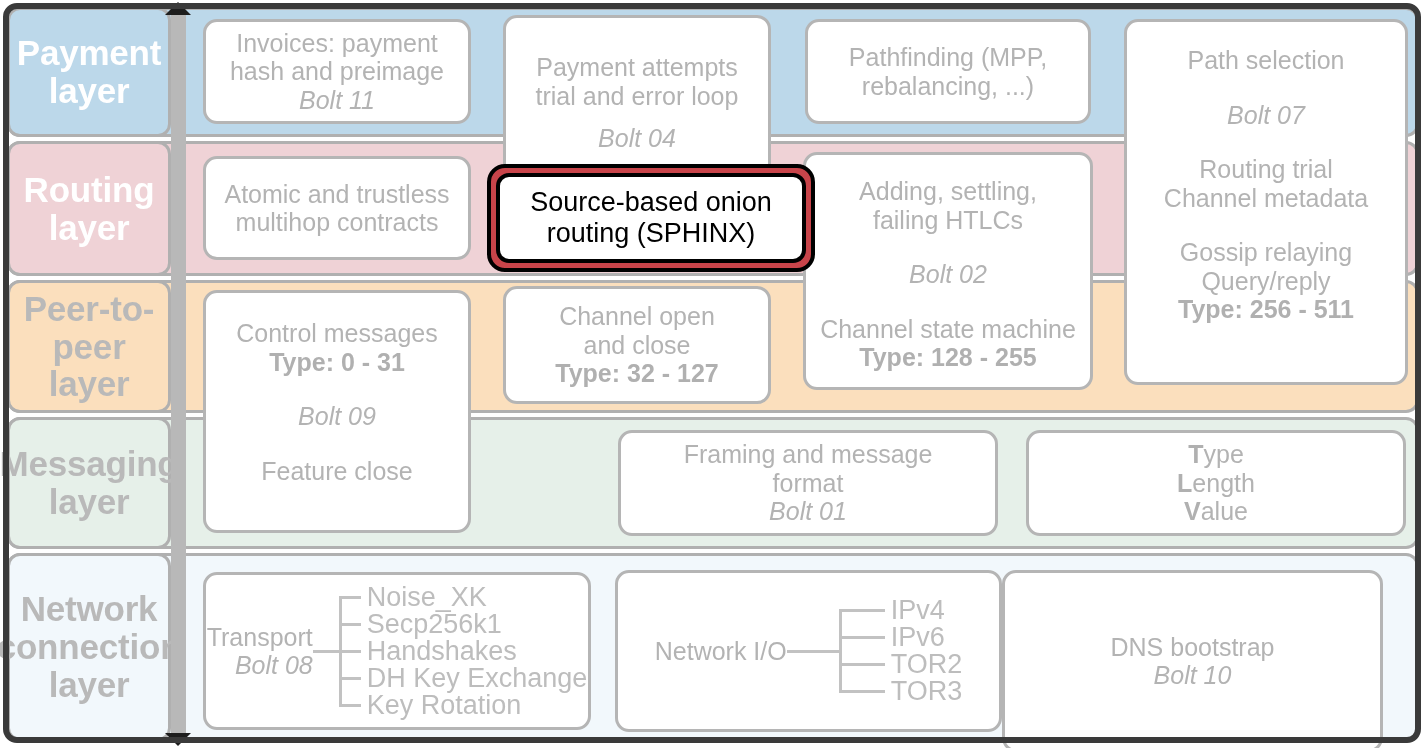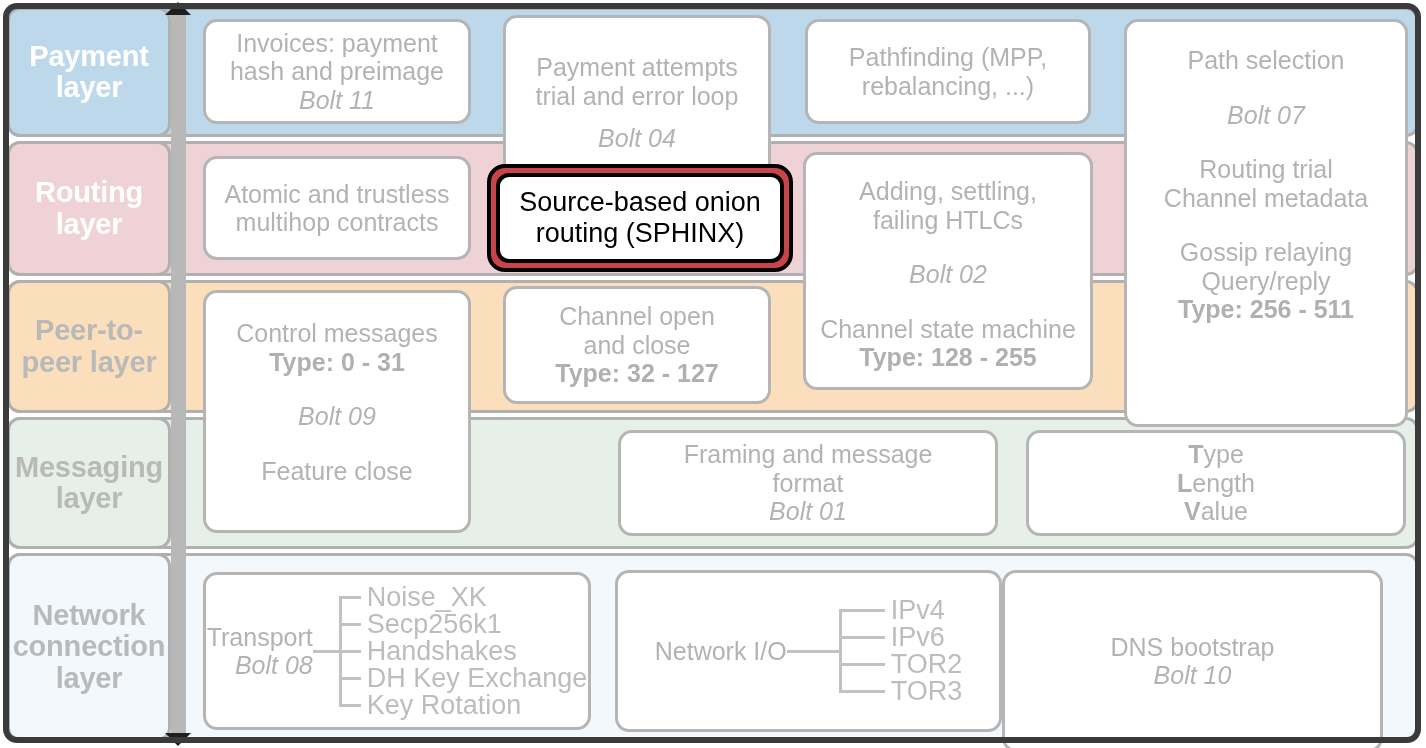--- a/index.html
+++ b/index.html
@@ -33,21 +33,21 @@
     border-radius:13px;
     z-index:1;
   }
   .band-label{
     position:absolute;
     box-sizing:border-box;
     border:3px solid #b0b0b0;
     border-radius:13px;
     display:flex;align-items:center;justify-content:center;
     text-align:center;
-    font-size:29px;
+    font-size:35px;
     font-weight:bold;
     line-height:1.08;
     z-index:3;
     letter-spacing:-0.2px;
   }
 
   
   .spine{
     position:absolute;
     left:171px;top:6px;
@@ -87,20 +87,21 @@
   .card .ln{display:block;}
   .card .bolt{font-style:italic;}
   .card .strong{font-weight:bold;color:#b0b0b0;}
   .gap{height:26px;}
   .gap-sm{height:14px;}
 
   
   .hl-wrap{
     position:absolute;
     z-index:30;
+    padding-left:22px;
   }
   .hl-red{
     position:absolute;
     left:0;top:0;right:0;bottom:0;
     background:#c8444a;
     border:4px solid #000000;
     border-radius:18px;
     box-sizing:border-box;
   }
   .hl-inner{
@@ -216,21 +217,21 @@
     <span class="ln">trial and error loop</span>
     <div class="gap-sm"></div>
     <span class="ln bolt">Bolt 04</span>
   </div>
 
   <div class="card" style="left:805px;top:19px;width:286px;height:105px;">
     <span class="ln">Pathfinding (MPP,</span>
     <span class="ln">rebalancing, ...)</span>
   </div>
 
-  <div class="card" style="left:1124px;top:19px;width:284px;height:408px;justify-content:flex-start;padding-top:24px;">
+  <div class="card" style="left:1124px;top:19px;width:284px;height:366px;justify-content:flex-start;padding-top:24px;">
     <span class="ln">Path selection</span>
     <div class="gap"></div>
     <span class="ln bolt">Bolt 07</span>
     <div class="gap"></div>
     <span class="ln">Routing trial</span>
     <span class="ln">Channel metadata</span>
     <div class="gap"></div>
     <span class="ln">Gossip relaying</span>
     <span class="ln">Query/reply</span>
     <span class="ln strong">Type: 256 - 511</span>

